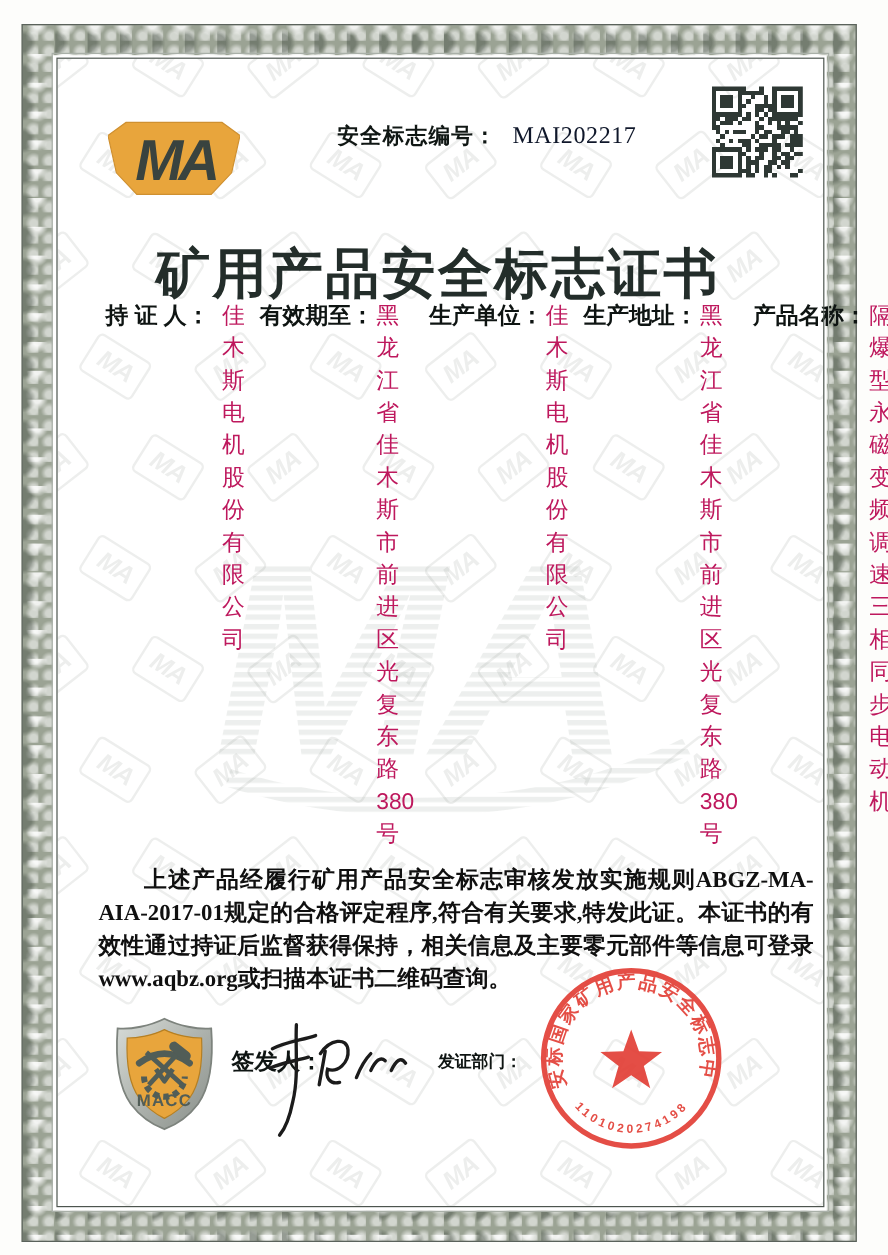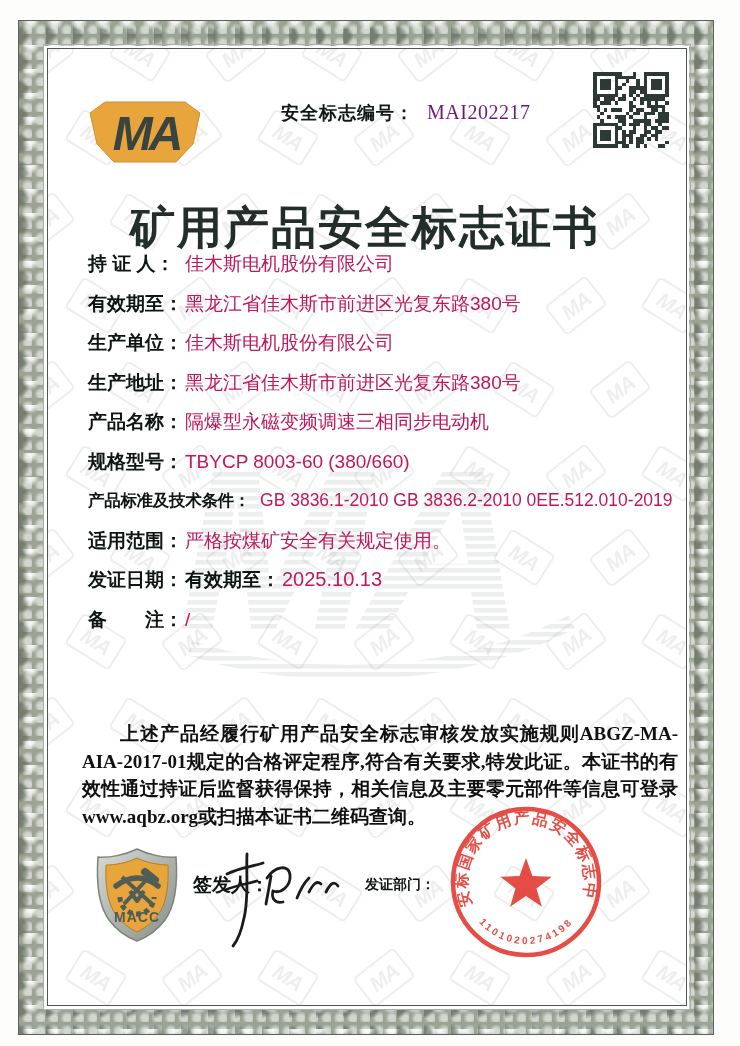--- a/index.html
+++ b/index.html
@@ -30,30 +30,30 @@
     border-radius:5px;color:rgba(148,157,148,.17);
     font:italic 900 21px "Liberation Sans",sans-serif;
     display:flex;align-items:center;justify-content:center;letter-spacing:-1px;
   }
   .big-wm{position:absolute;left:162px;top:424px;width:436px;height:268px;opacity:.15;z-index:1;pointer-events:none}
 
   
   .ma-badge{position:absolute;left:90px;top:100px;z-index:2}
   .cert-no{position:absolute;left:281px;top:101px;display:flex;align-items:baseline;gap:13px;z-index:2}
   .cert-no .l{font-size:18px;font-weight:bold;letter-spacing:1px;color:#101714}
-  .cert-no .v{font-family:"Liberation Serif",serif;font-size:20px;letter-spacing:.5px;color:#701a75}
+  .cert-no .v{font-family:"Liberation Serif",serif;font-size:20px;letter-spacing:.5px;color:#0f172a}
   .qr{position:absolute;left:593px;top:72px;width:76px;height:76px;z-index:2;fill:#2e3834}
   .title{
     position:absolute;left:0;right:10px;top:168px;text-align:center;z-index:2;
     font-family:"Liberation Serif",serif;font-size:45px;font-weight:900;
     letter-spacing:2px;color:#232d2a;
   }
 
   
-  .rows{position:absolute;left:88px;top:250px;width:592px;z-index:2;display:flex;flex-direction:column;gap:12.5px}
+  .rows{position:absolute;left:88px;top:250px;width:592px;z-index:2;display:flex;flex-direction:row;gap:12.5px}
   .row{display:flex;align-items:baseline;font-size:19px;line-height:27px}
   .lbl{font-weight:bold;white-space:pre;min-width:97px;color:#0e1412;flex:none}
   .val{font-family:Liberation Sans, sans-serif;font-weight:500;color:#be185d}
   .row.wide .lbl{min-width:0;font-size:16.5px;margin-right:10px;letter-spacing:-.3px}
   .row.wide .val{font-size:17.5px;white-space:nowrap}
   .row.dates .val.issue{width:174px;flex:none}
   .row.dates .val{font-size:20px}
 
   
   .statement{

